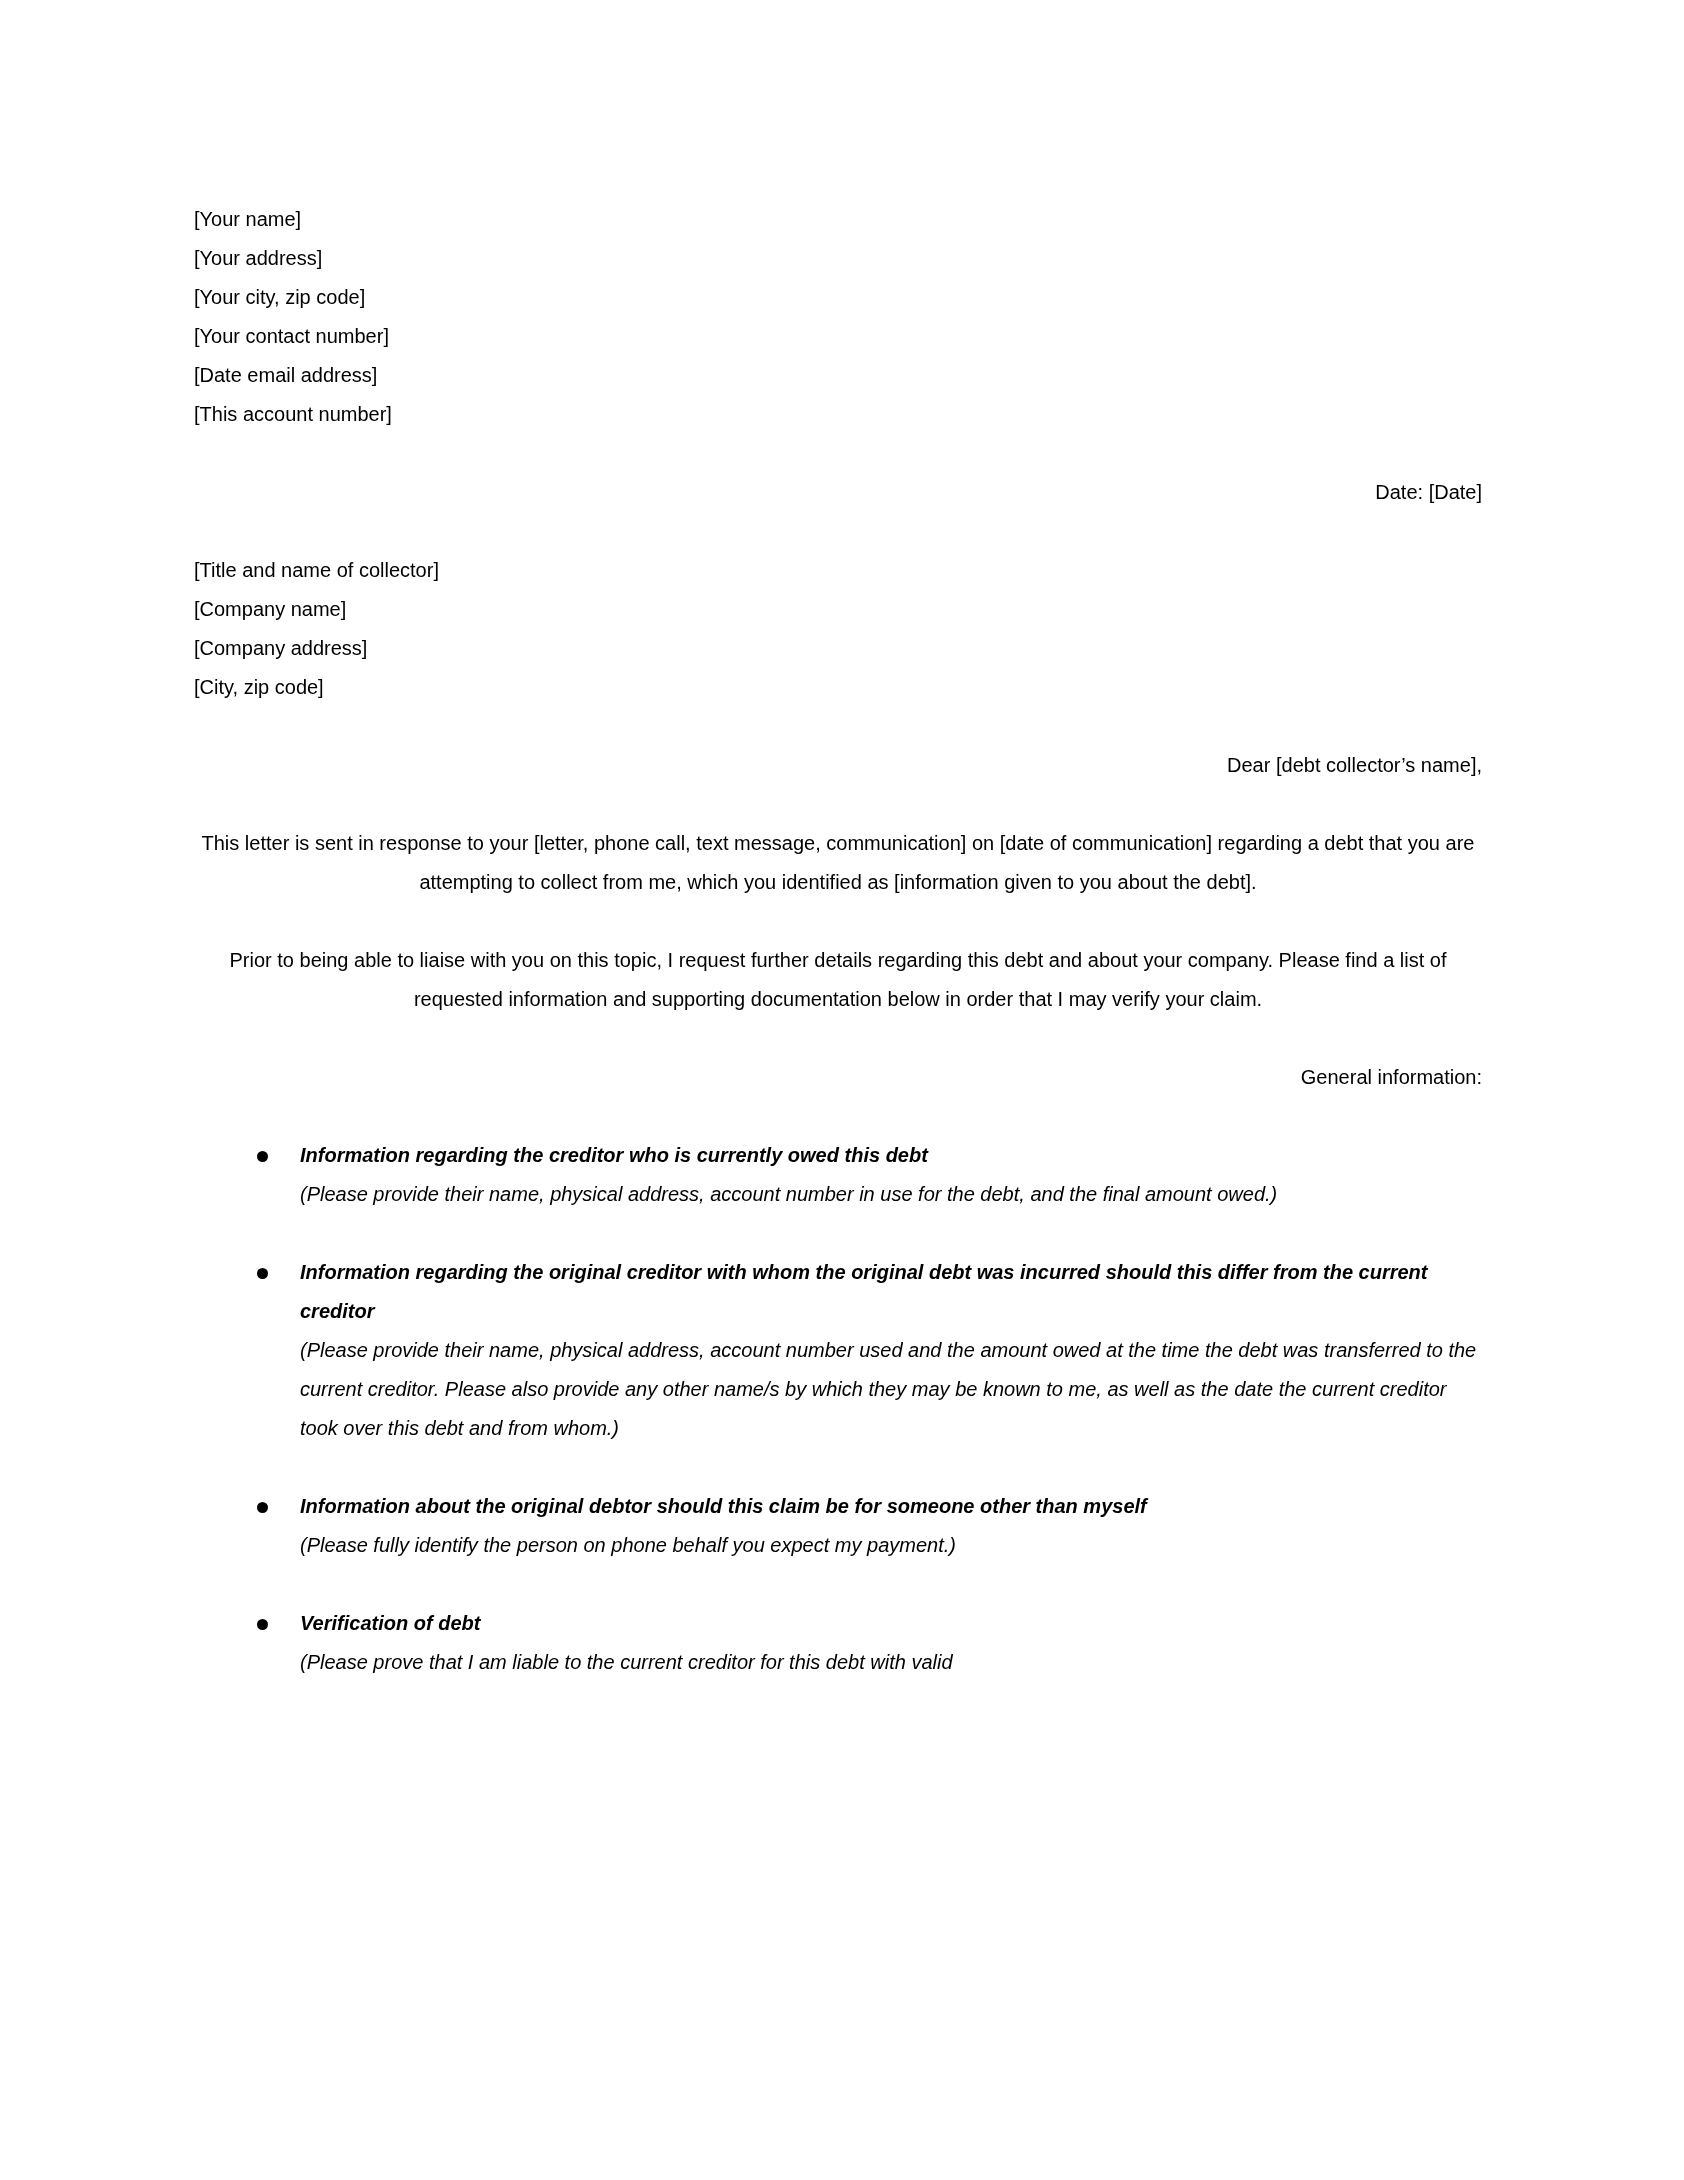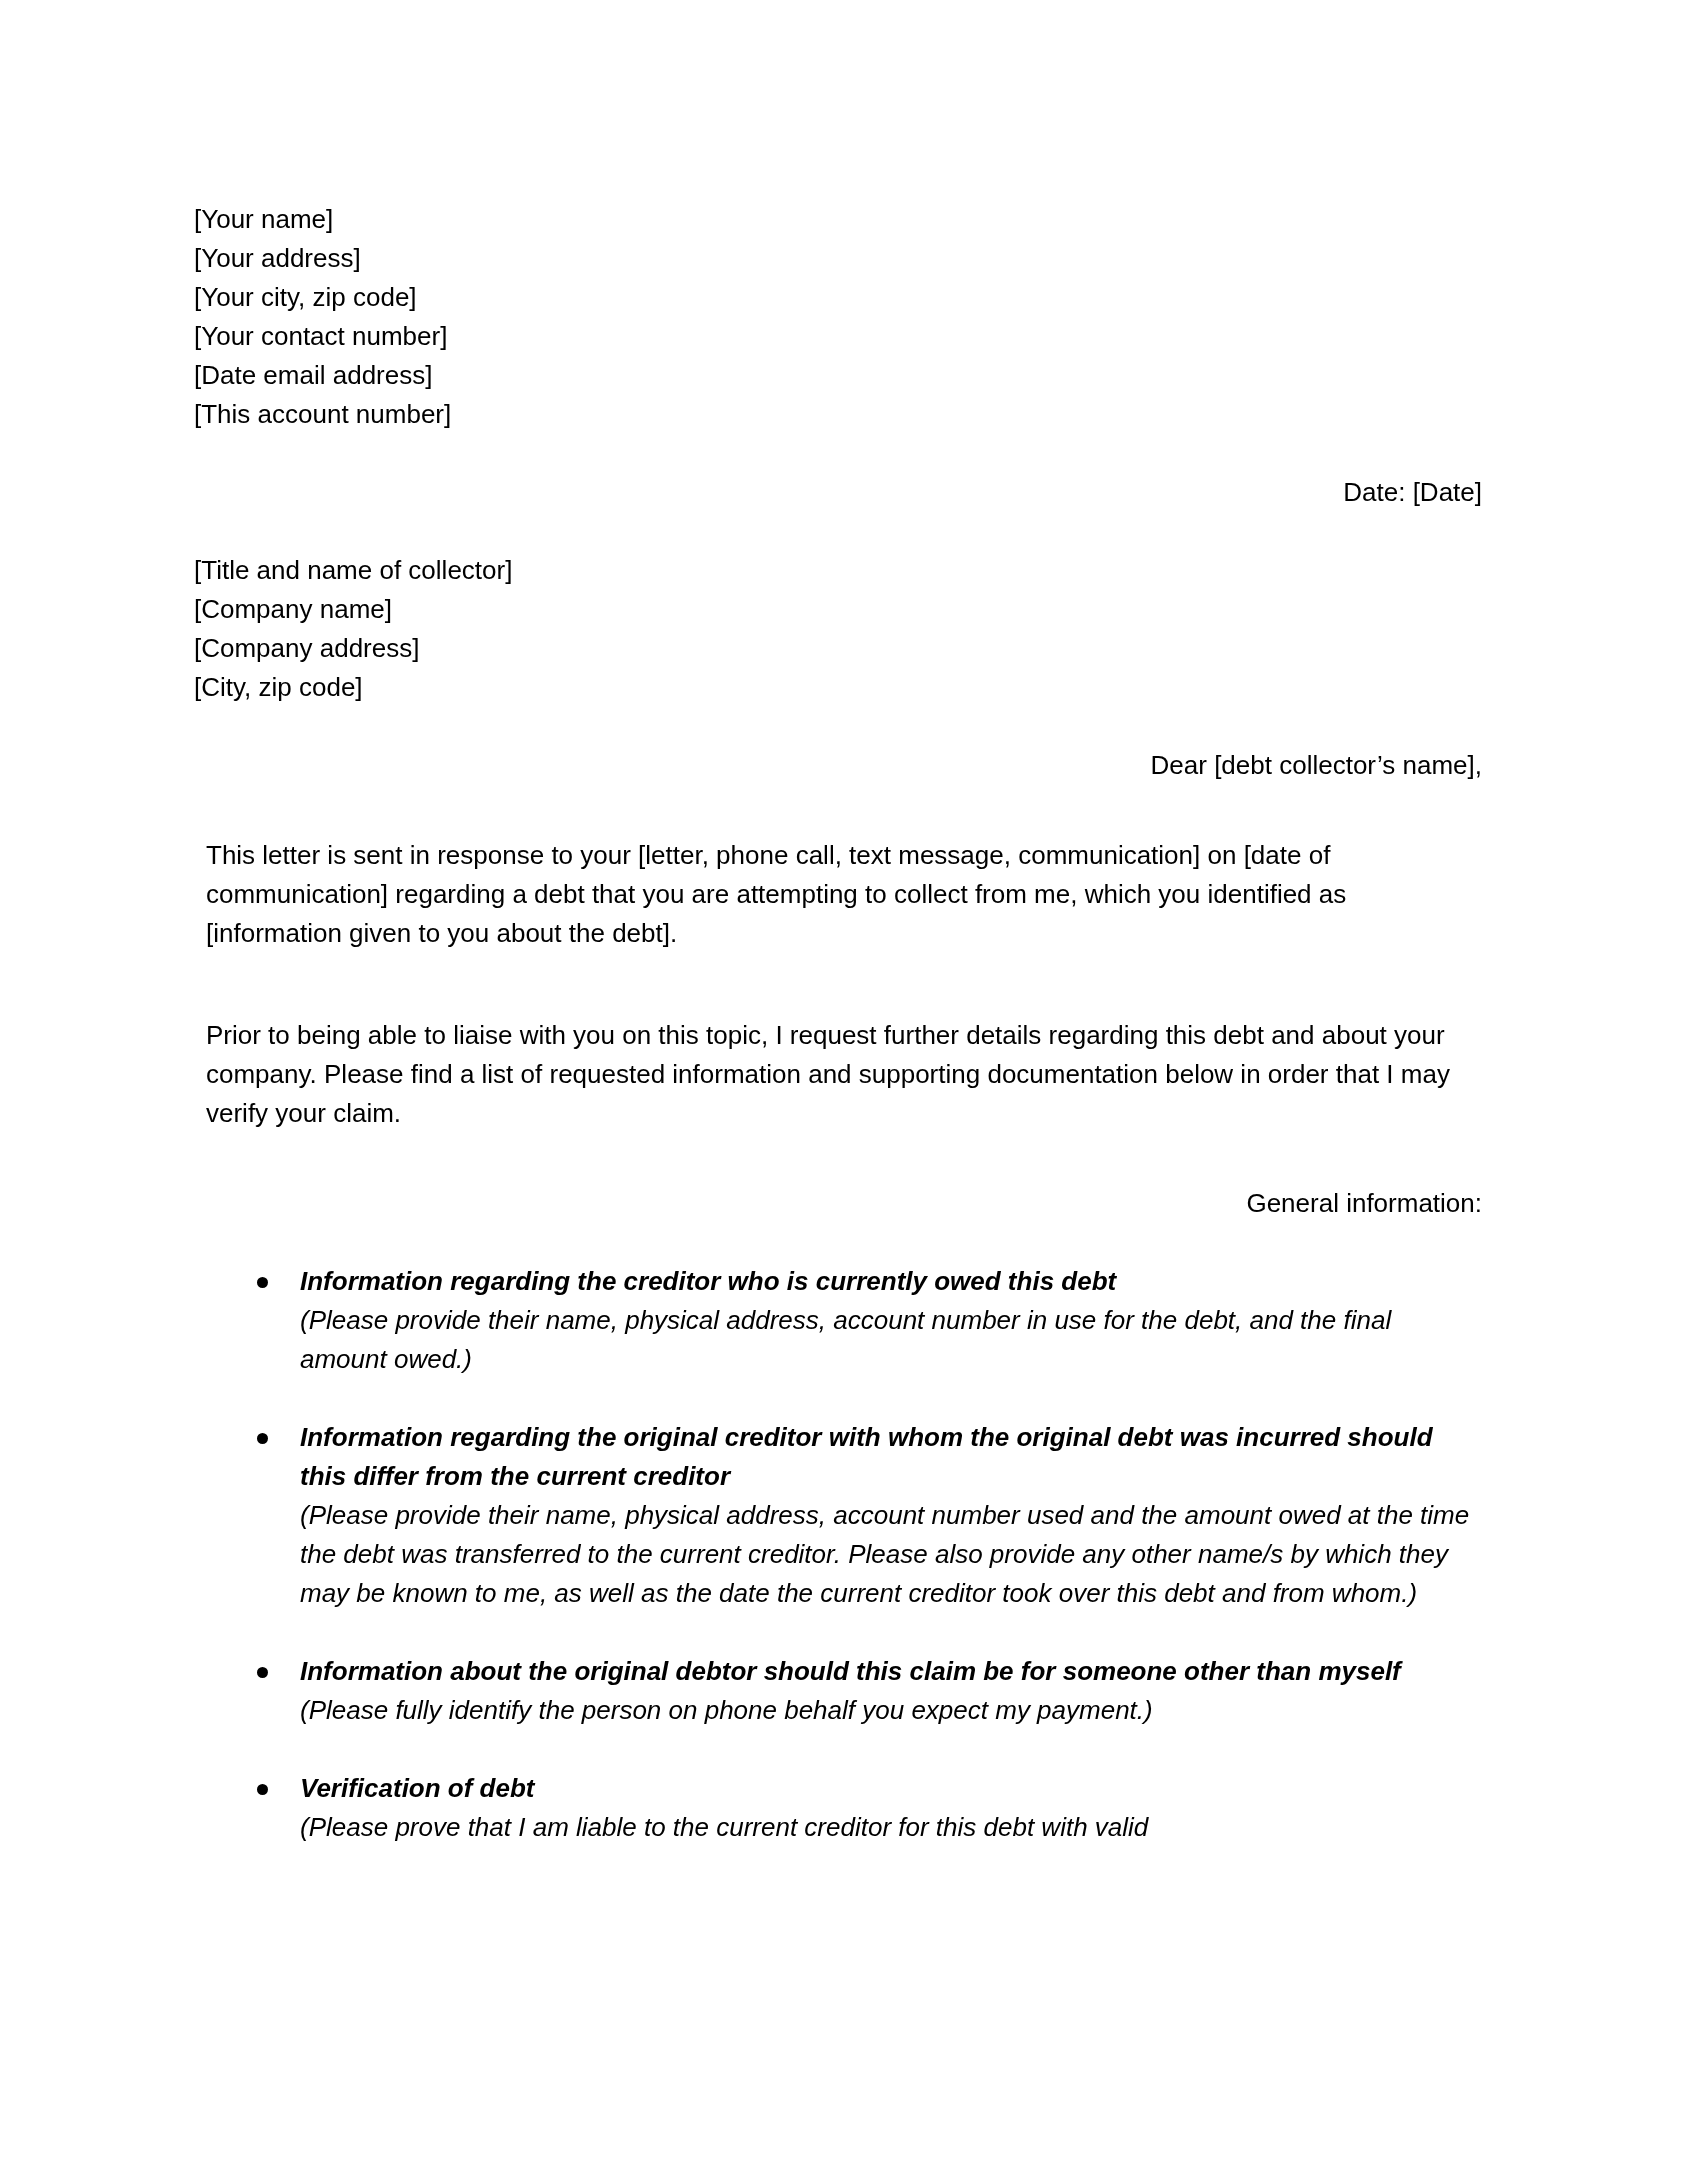--- a/index.html
+++ b/index.html
@@ -12,38 +12,38 @@
     width: 1685px;
     height: 2181px;
     background: #ffffff;
     box-sizing: border-box;
     padding: 200px 203px 0 194px;
     font-family: "Liberation Sans", sans-serif;
     color: #000000;
     overflow: hidden;
   }
   .letter-body {
-    font-size: 26px;
+    font-size: 20px;
     line-height: 39px;
     color: #000000;
   }
   .addr-block {
     margin: 0;
   }
   .addr-line {
     display: block;
     white-space: pre;
   }
   .blank-line {
     display: block;
     height: 39px;
   }
   .para {
-    margin: 12px;
-    text-align: left;
+    margin: 0;
+    text-align: center;
     max-width: 1288px;
   }
   .salutation {
     margin: 0;
     white-space: pre;
     text-align: right;
   }
   .section-label {
     margin: 0;
     white-space: pre;

